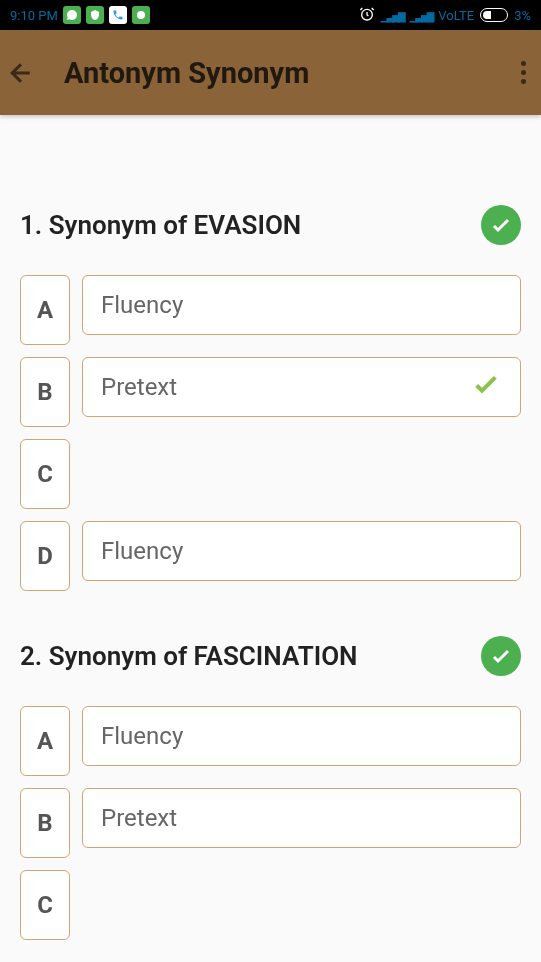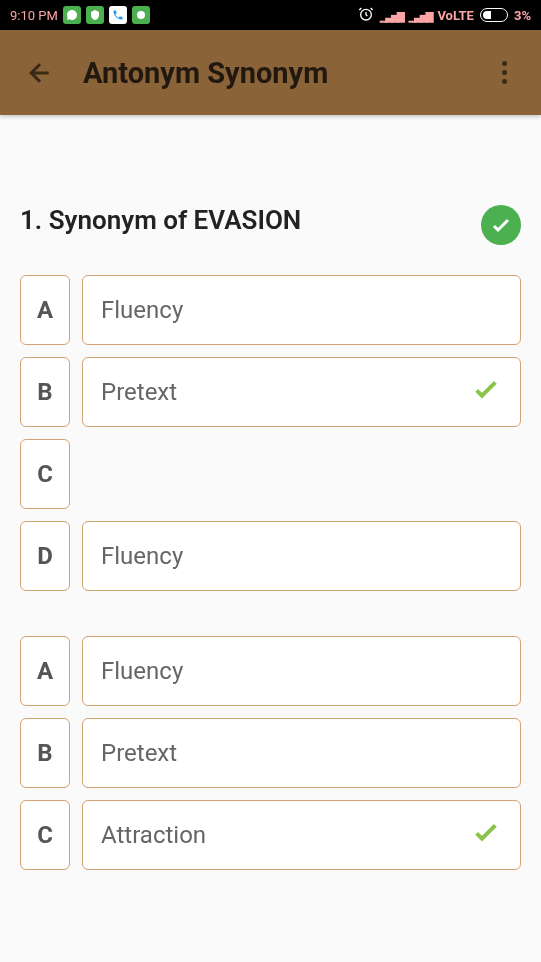--- a/index.html
+++ b/index.html
@@ -6,29 +6,29 @@
     body {
       width: 541px;
       height: 962px;
       font-family: -apple-system, BlinkMacSystemFont, 'Segoe UI', Roboto, sans-serif;
       background: #fafafa;
       overflow: hidden;
     }
     .status-bar {
       height: 30px;
       background: #000;
-      color: #fca5a5;
+      color: #0369a1;
       display: flex;
       justify-content: space-between;
       align-items: center;
       padding: 0 10px;
       font-size: 13px;
     }
     .status-left { display: flex; align-items: center; gap: 5px; }
-    .status-right { display: flex; align-items: center; gap: 6px; font-weight: bold; }
+    .status-right { display: flex; align-items: center; gap: 6px; }
     .icon-box-green {
       background: #4caf50;
       border-radius: 3px;
       width: 18px;
       height: 18px;
       display: inline-flex;
       align-items: center;
       justify-content: center;
     }
     .icon-box-white {
@@ -62,21 +62,21 @@
       width: 30%;
       height: calc(100% - 4px);
       background: #fff;
       border-radius: 4px 0 0 4px;
     }
     .header {
       height: 85px;
       background: #8a6338;
       display: flex;
       align-items: center;
-      padding: 0 25px;
+      padding: 0 6px;
       box-shadow: 0 2px 4px rgba(0,0,0,0.2);
     }
     .back-arrow {
       width: 30px;
       height: 30px;
       color: #3a2a18;
       margin-right: 28px;
       cursor: pointer;
     }
     .header-title {
@@ -103,20 +103,21 @@
     }
     .content {
       padding: 0 20px;
       padding-top: 90px;
     }
     .question-block {
       margin-bottom: 45px;
     }
     .question-header {
       display: flex;
+      align-items: center;
       justify-content: space-between;
       margin-bottom: 30px;
     }
     .question-text {
       font-size: 26px;
       font-weight: 600;
       color: #222;
     }
     .check-badge {
       width: 40px;
@@ -149,21 +150,21 @@
       align-items: center;
       justify-content: center;
       font-size: 24px;
       font-weight: 700;
       color: #555;
       cursor: pointer;
       background: #fff;
     }
     .option-text {
       flex: 1;
-      height: 70px;
+      height: 60px;
       border: 1.5px solid #d4a373;
       border-radius: 6px;
       display: flex;
       align-items: center;
       padding: 0 18px;
       font-size: 24px;
       color: #666;
       cursor: pointer;
       background: #fff;
       justify-content: space-between;
@@ -261,35 +262,37 @@
         <div class="option-letter">C</div>
       </div>
       <div class="option-row">
         <div class="option-letter">D</div>
         <div class="option-text">
           <span>Fluency</span>
         </div>
       </div>
     </div>
     <div class="question-block">
+      <div class="question-header">
+        <div class="question-text">2. Synonym of FASCINATION</div>
+        <div class="check-badge">
+          <svg viewBox="0 0 24 24">
+            <path d="M5 13l4 4L19 7"></path>
+          </svg>
+        </div>
+      </div>
       <div class="option-row">
         <div class="option-letter">A</div>
         <div class="option-text">
           <span>Fluency</span>
         </div>
       </div>
       <div class="option-row">
         <div class="option-letter">B</div>
         <div class="option-text">
           <span>Pretext</span>
         </div>
       </div>
       <div class="option-row">
         <div class="option-letter">C</div>
-        <div class="option-text">
-          <span>Attraction</span>
-          <span class="option-check"><svg viewBox="0 0 24 24">
-              <path d="M5 13l4 4L19 7"></path>
-            </svg></span>
-        </div>
       </div>
     </div>
   </div>
 
 </body></html>

